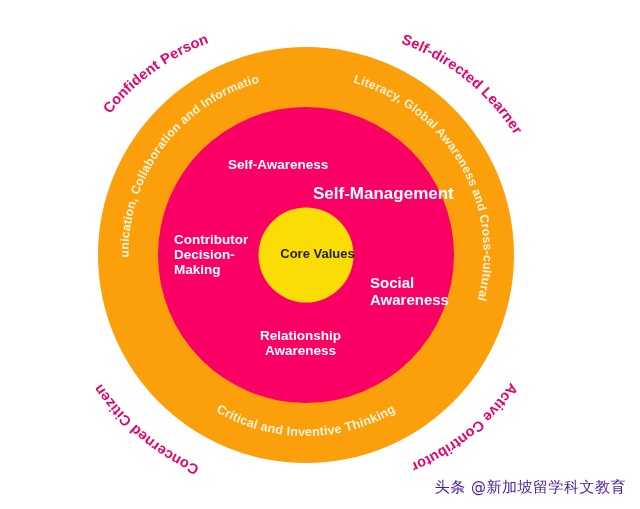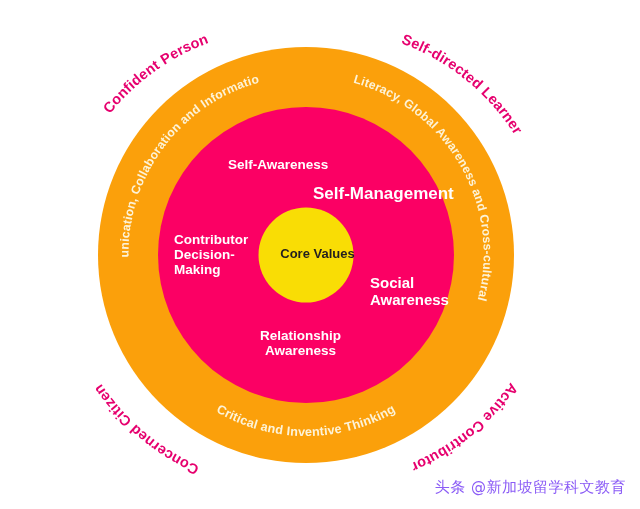--- a/index.html
+++ b/index.html
@@ -76,21 +76,21 @@
     color: #231f20;
   }
 
   
   #watermark {
     position: absolute;
     right: 14px;
     bottom: 12px;
     font-family: "DejaVu Sans", sans-serif;
     font-size: 15px;
-    color: #8b5cf6;
+    color: #4c1d95;
     letter-spacing: 0.5px;
     white-space: nowrap;
   }
 </style>
 </head>
 <body>
 
 <svg id="framework-diagram" viewBox="0 0 640 509" width="640" height="509">
 
   <defs>

